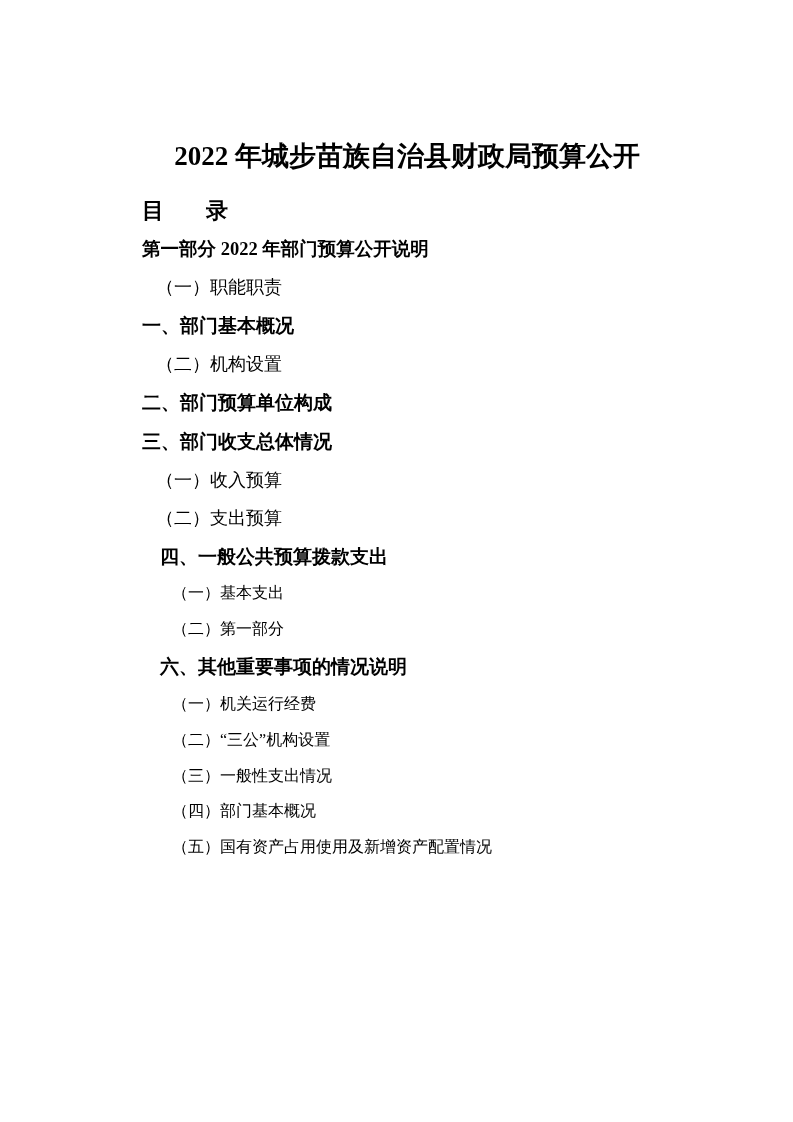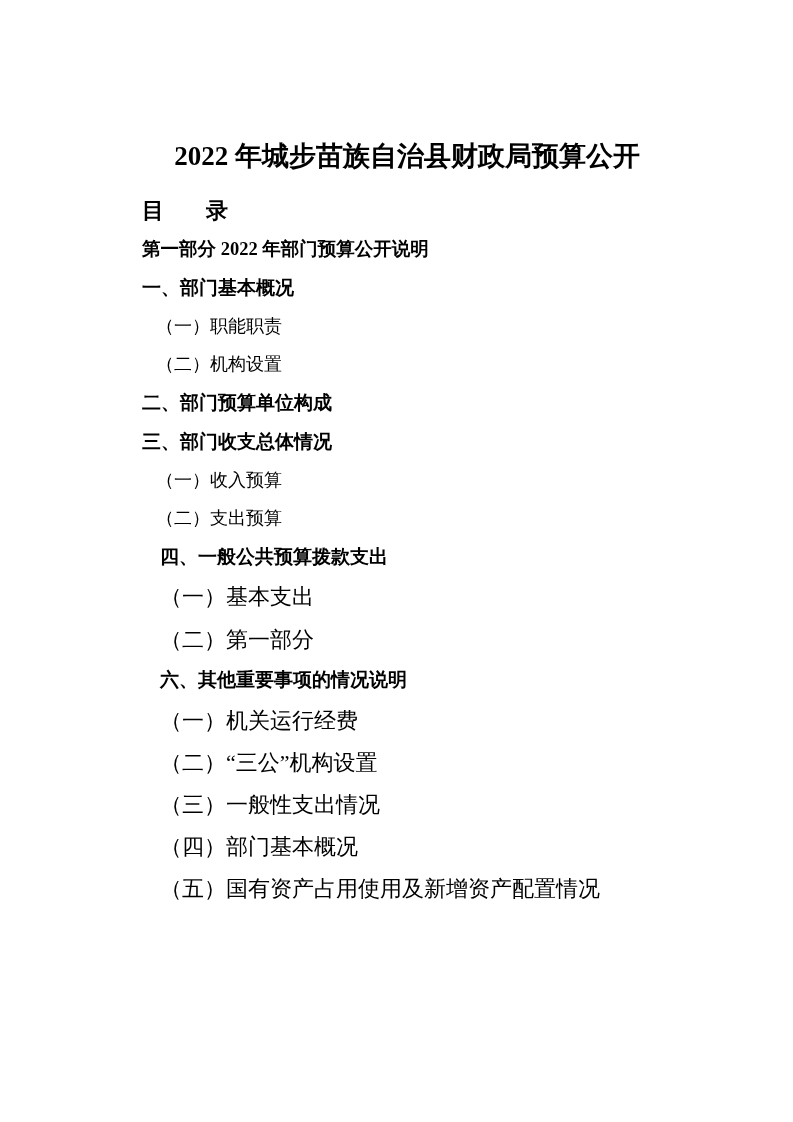--- a/index.html
+++ b/index.html
@@ -70,35 +70,35 @@
     font-size: 19px;
     margin-left: 18px;
   }
   .lvl-2 {
     font-weight: normal;
     font-size: 18px;
     margin-left: 14px;
   }
   .lvl-2-deep {
     font-weight: normal;
-    font-size: 22px;
-    margin-left: 18px;
+    font-size: 16px;
+    margin-left: 30px;
   }
 </style>
 </head>
 <body>
 
 <div class="page">
   <div class="content">
     <h1 class="doc-title">2022 年城步苗族自治县财政局预算公开</h1>
     <h2 class="toc-title">目　录</h2>
     <ul class="toc-list">
       <li class="toc-item lvl-part">第一部分 2022 年部门预算公开说明</li>
+      <li class="toc-item lvl-2">（一）职能职责</li>
       <li class="toc-item lvl-1">一、部门基本概况</li>
-      <li class="toc-item lvl-2">（一）职能职责</li>
       <li class="toc-item lvl-2">（二）机构设置</li>
       <li class="toc-item lvl-1">二、部门预算单位构成</li>
       <li class="toc-item lvl-1">三、部门收支总体情况</li>
       <li class="toc-item lvl-2">（一）收入预算</li>
       <li class="toc-item lvl-2">（二）支出预算</li>
       <li class="toc-item lvl-1-indent">四、一般公共预算拨款支出</li>
       <li class="toc-item lvl-2-deep">（一）基本支出</li>
       <li class="toc-item lvl-2-deep">（二）第一部分</li>
       <li class="toc-item lvl-1-indent">六、其他重要事项的情况说明</li>
       <li class="toc-item lvl-2-deep">（一）机关运行经费</li>

